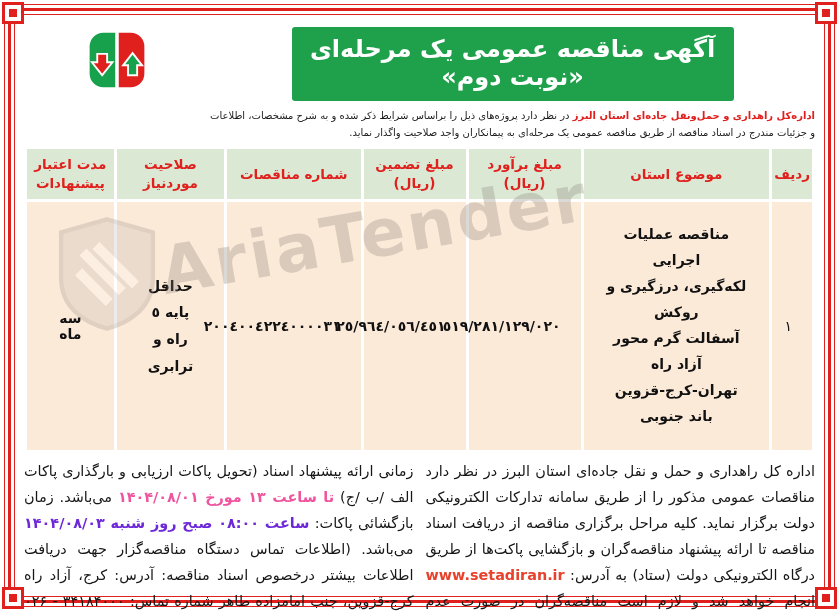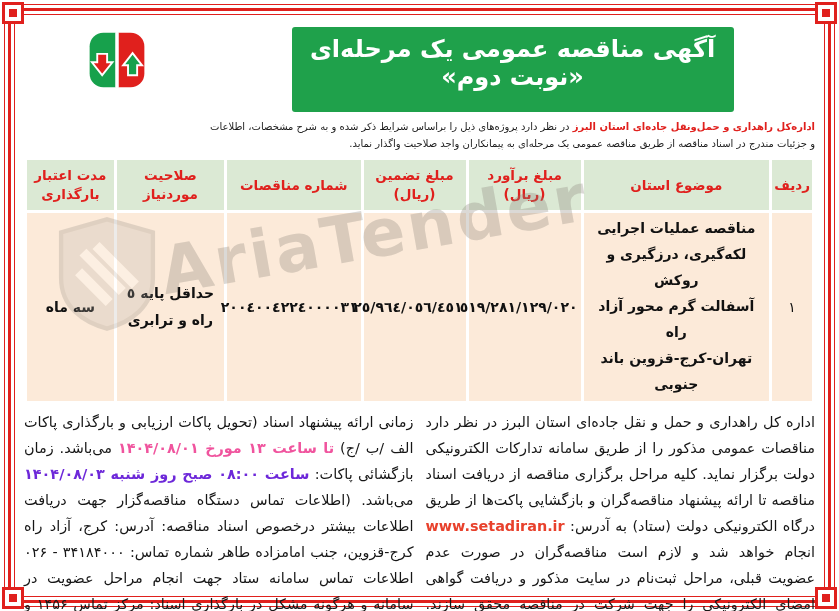--- a/index.html
+++ b/index.html
@@ -26,21 +26,21 @@
   
   .content { position:absolute; inset:17px; padding:3px 7px; z-index:1; }
 
   
   .header { display:flex; align-items:flex-start; }
   .header-main { flex:1 1 auto; }
   .title-banner {
     width:442px; margin:7px auto 6px auto;
     background:#1fa14b; color:#ffffff;
     font-size:24px; font-weight:bold;
-    text-align:center; padding:8px 6px 21px 6px;
+    text-align:center; padding:8px 6px 10px 6px;
     border-radius:3px; letter-spacing:0;
   }
   .intro {
     font-size:10px; line-height:1.72; color:#1b1b1b;
     text-align:justify; margin-top:2px;
   }
   .intro-org { color:#e0201d; font-weight:bold; }
   .logo-block { flex:0 0 186px; text-align:center; padding-top:2px; }
   .logo-caption {
     color:#e0201d; font-weight:bold; font-size:13px;
@@ -55,21 +55,21 @@
   }
   table.tenders th {
     background:#dbe9d4; color:#e0201d;
     font-size:13.5px; font-weight:bold;
     height:50px; white-space:pre-line; line-height:1.45;
     text-align:center; vertical-align:middle; padding:2px;
   }
   table.tenders td {
     background:#fcead9; color:#111;
     height:104px; text-align:center; vertical-align:middle;
-    font-size:14px; padding:3px;
+    font-size:14px; padding:20px;
   }
   td.subject { font-weight:bold; white-space:pre-line; line-height:1.85; font-size:13.8px; }
   td.num { font-weight:bold; font-size:14.2px; }
   td.row-index { font-size:15px; }
   td.qual { font-weight:bold; white-space:pre-line; line-height:1.9;margin-top:41px; }
   td.validity { font-weight:bold; }
 
   
   .cols { display:flex; gap:12px; margin-top:5px; }
   .col { flex:1 1 50%; font-size:14.4px; line-height:1.81; text-align:justify; color:#161616; }
@@ -142,21 +142,21 @@
           <th>ردیف</th>
           <th>موضوع استان</th>
           <th>مبلغ برآورد
 (ریال)</th>
           <th>مبلغ تضمین
 (ریال)</th>
           <th>شماره مناقصات</th>
           <th>صلاحیت
 موردنیاز</th>
           <th>مدت اعتبار
-بارگذاری</th>
+پیشنهادات</th>
         </tr>
       </thead>
       <tbody>
         <tr>
           <td class="row-index">١</td>
           <td class="subject">مناقصه عملیات اجرایی
 لکه‌گیری، درزگیری و روکش
 آسفالت گرم محور آزاد راه
 تهران-کرج-قزوین باند جنوبی</td>
           <td class="num">٥١٩/٢٨١/١٢٩/٠٢٠</td>

